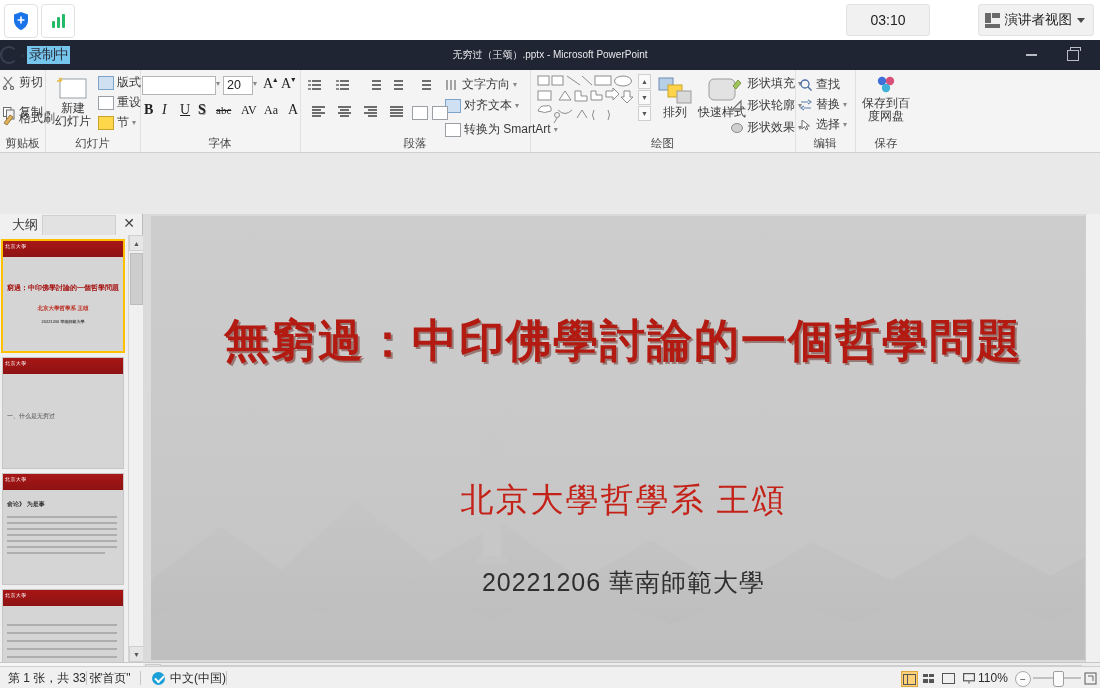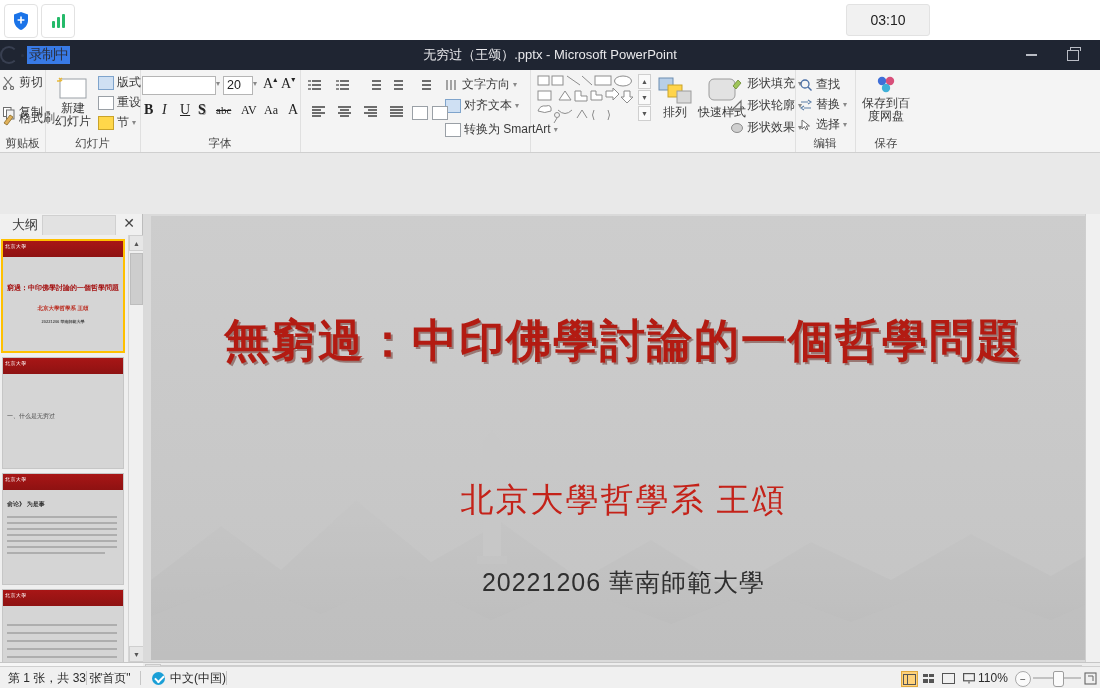--- a/index.html
+++ b/index.html
@@ -33,34 +33,34 @@
   .pv-ico{width:15px;height:15px;position:relative;flex:none;}
   .pv-ico .p1{position:absolute;left:0;top:0;width:6px;height:10px;background:#6a6a6a;}
   .pv-ico .p2{position:absolute;left:7px;top:0;width:8px;height:5px;background:#6a6a6a;}
   .pv-ico .p3{position:absolute;left:0;top:11px;width:15px;height:4px;background:#6a6a6a;}
   .caret{width:0;height:0;border-left:4px solid transparent;border-right:4px solid transparent;border-top:5px solid #4a4a4a;}
 
   
   .pptwin{position:absolute;left:0;top:40px;width:1100px;height:648px;background:#e9e9e9;}
   .titlebar{position:relative;height:30px;background:#1f2532;}
   .tb-title{position:absolute;left:0;right:0;top:0;height:14px;line-height:30px;text-align:center;
-            color:#e9e9ec;font-size:13px;}
+            color:#e9e9ec;font-size:10px;}
   .wbtn{position:absolute;top:0;height:30px;width:38px;display:flex;align-items:center;justify-content:center;color:#cfd2d8;}
   .wbtn.min{right:50px;}
   .wbtn.max{right:8px;}
   .min-g{width:11px;height:2px;background:#b9bcc4;}
   .max-g{width:10px;height:9px;border:1.5px solid #b9bcc4;position:relative;}
   .max-g:after{content:"";position:absolute;left:2px;top:-4px;width:9px;height:3px;border:1.5px solid #b9bcc4;border-bottom:none;}
 
   
   .recghost{position:absolute;left:0;top:4px;width:96px;height:22px;display:flex;align-items:center;gap:3px;
             font-size:14px;color:#2c3140;opacity:.92;}
   .recghost .circ{width:14px;height:14px;border:2px solid #3b4254;border-radius:50%;border-right-color:transparent;}
   .recghost .dot{width:3px;height:3px;background:#2c3140;border-radius:50%;}
-  .recghost .txt{background:#3b82f6;padding:0 2px;letter-spacing:-1px;}
+  .recghost .txt{background:#7dd3fc;padding:0 2px;letter-spacing:-1px;}
 
   
   .tabs{position:relative;height:22px;background:#fdfdfd;border-bottom:1px solid #d8d8d8;}
   .filetab{position:absolute;left:0;top:0;width:18px;height:22px;background:#e8640c;}
   .tab{position:absolute;top:0;height:22px;line-height:22px;font-size:13px;color:#2b2b2b;white-space:nowrap;}
 
   
   .ribbon{position:relative;height:82px;background:#f4f4f4;border-bottom:1px solid #cfcfcf;overflow:hidden;}
   .group{position:absolute;top:0;height:82px;border-right:1px solid #e0e0e0;}
   .glabel{position:absolute;bottom:1px;left:0;right:0;text-align:center;font-size:11.5px;color:#4a4a4a;}
@@ -164,20 +164,29 @@
       </span>
     </div>
     <div class="meet-ico b">
       <span class="bars">
           <i></i>
           <i></i>
           <i></i>
         </span>
     </div>
     <div class="timer">03:10</div>
+    <div class="presview">
+      <span class="pv-ico">
+          <i class="p1"></i>
+          <i class="p2"></i>
+          <i class="p3"></i>
+        </span>
+      <span>演讲者视图</span>
+      <span class="caret"></span>
+    </div>
   </div>
 
   <div class="pptwin">
 
     <div class="titlebar">
       <div class="tb-title">无穷过（王颂）.pptx - Microsoft PowerPoint</div>
       <div class="wbtn min">
           <span class="min-g"></span>
         </div>
       <div class="wbtn max">
@@ -334,20 +343,21 @@
             <i style="top:9px;left:4px;width:9px"></i>
           </span>
         <span class="align-ic" style="position:absolute;left:90px;top:36px">
             <i style="top:0;width:13px"></i>
             <i style="top:3px;width:13px"></i>
             <i style="top:6px;width:13px"></i>
             <i style="top:9px;width:13px"></i>
           </span>
         <span class="sqico" style="position:absolute;left:112px;top:36px"></span>
         <span class="sqico" style="position:absolute;left:132px;top:36px"></span>
+        <div class="glabel">段落</div>
       </div>
 
       <div class="group" style="left:530px;width:265px">
         <div class="shapes">
           <svg width="100" height="58" viewBox="0 0 100 58">
             <g fill="#fff" stroke="#8d8d8d" stroke-width="1">
               <rect x="2" y="2" width="11" height="9"></rect>
                 <rect x="16" y="2" width="11" height="9"></rect>
               <rect x="59" y="2" width="16" height="9"></rect>
                 <ellipse cx="87" cy="7" rx="8.5" ry="5"></ellipse>
@@ -403,20 +413,21 @@
           <span>形状轮廓</span>
           <span class="dotarrow">▾</span>
         </div>
         <div class="cmd" style="left:200px;top:49px">
           <svg class="ic" viewBox="0 0 14 14">
               <ellipse cx="7" cy="7" rx="5.5" ry="4.5" fill="#cfcfcf" stroke="#8d8d8d"></ellipse>
             </svg>
           <span>形状效果</span>
           <span class="dotarrow">▾</span>
         </div>
+        <div class="glabel">绘图</div>
       </div>
 
       <div class="group" style="left:795px;width:60px">
         <div class="cmd" style="left:4px;top:6px">
           <svg class="ic" viewBox="0 0 14 14">
               <circle cx="6" cy="6" r="4" fill="none" stroke="#4a6fa5" stroke-width="1.3"></circle>
               <path d="M9 9 L12.5 12.5" stroke="#4a6fa5" stroke-width="1.4"></path>
             </svg>
           <span>查找</span>
         </div>

